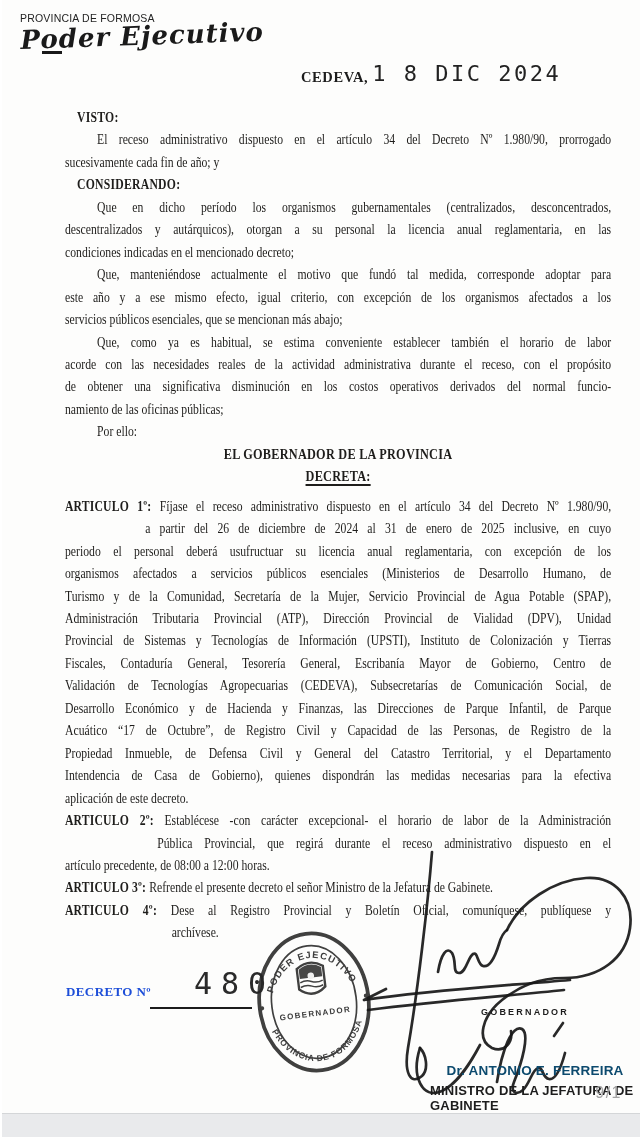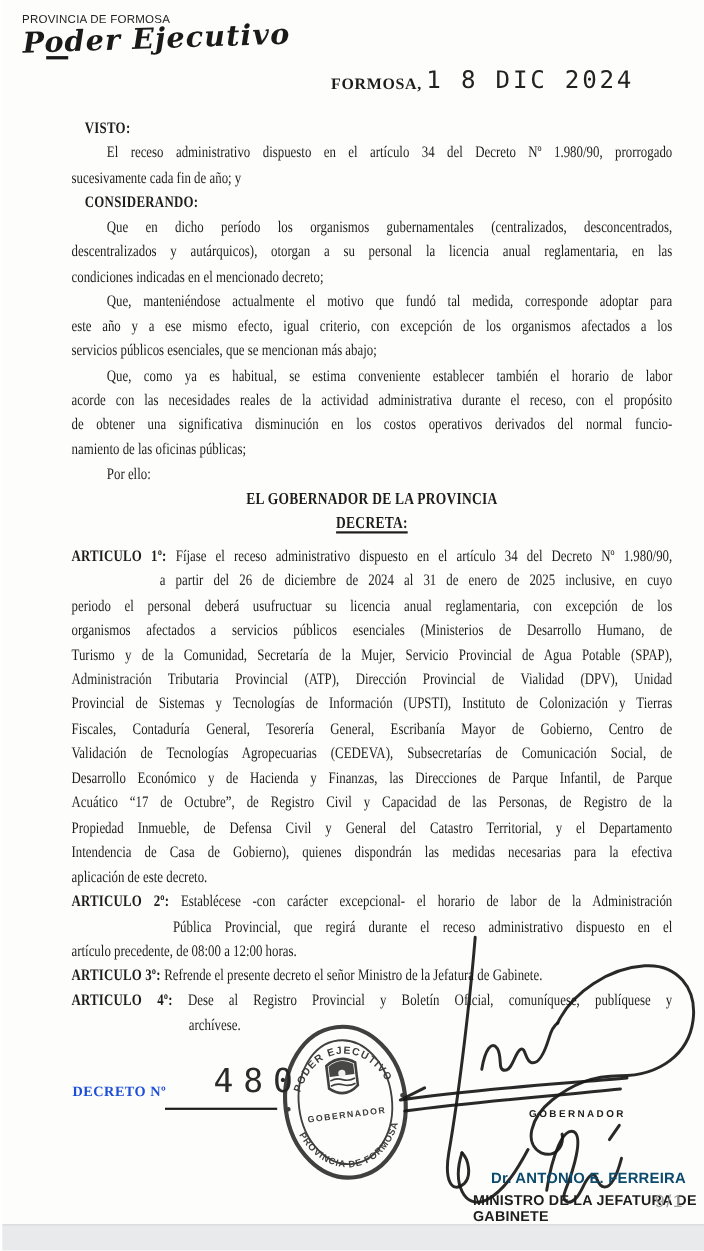--- a/index.html
+++ b/index.html
@@ -54,21 +54,21 @@
 
 <div class="page">
 
   <div class="letterhead">
     <div class="letterhead-province">PROVINCIA DE FORMOSA</div>
     <div class="letterhead-script">Poder Ejecutivo</div>
   </div>
   <div class="letterhead-rule"></div>
 
   <div class="dateline">
-    <span class="dateline-place">FORMOSA,</span>
+    <span class="dateline-place">CEDEVA,</span>
     <span class="dateline-stamp">1 8 DIC 2024</span>
   </div>
 
   <div class="doc-body">
       <div class="line heading" style="padding-left: 15px;">VISTO:</div>
       <div class="line fill" style="padding-left: 40px;">El receso administrativo dispuesto en el artículo 34 del Decreto Nº 1.980/90, prorrogado</div>
       <div class="line">sucesivamente cada fin de año; y</div>
       <div class="line heading" style="padding-left: 15px;">CONSIDERANDO:</div>
       <div class="line fill" style="padding-left: 40px;">Que en dicho período los organismos gubernamentales (centralizados, desconcentrados,</div>
       <div class="line fill">descentralizados y autárquicos), otorgan a su personal la licencia anual reglamentaria, en las</div>

